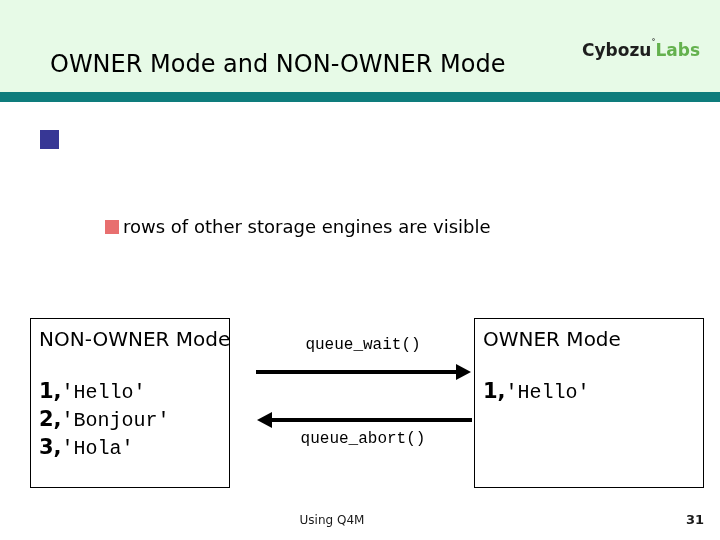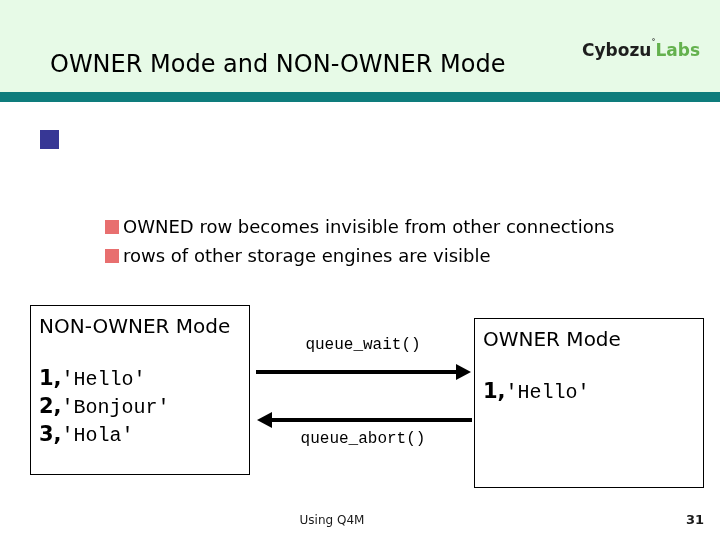--- a/index.html
+++ b/index.html
@@ -21,21 +21,21 @@
   .bullet-main{position:absolute;left:40px;top:120px;display:flex;}
   .sq-navy{flex:0 0 auto;width:19px;height:19px;background:#373795;margin-top:10px;}
   .bullet-main-text{margin-left:3px;font-size:30px;line-height:43px;}
   .bullet-sub-list{position:absolute;left:105px;top:212px;}
   .bullet-sub{display:flex;height:29px;align-items:center;}
   .sq-salmon{flex:0 0 auto;width:14px;height:14px;background:#e86f6f;}
   .bullet-sub-text{margin-left:4px;font-size:18px;white-space:nowrap;}
 
   
   .dbox{position:absolute;border:1px solid #000;background:#fff;box-sizing:border-box;}
-  .dbox-left{left:30px;top:305px;width:220px;height:170px;}
+  .dbox-left{left:30px;top:318px;width:200px;height:170px;}
   .dbox-right{left:474px;top:318px;width:230px;height:170px;padding-left:14px;}
   .dbox-title{position:absolute;left:8px;top:8px;font-size:20px;white-space:nowrap;}
   .dbox-rows{position:absolute;left:8px;top:60px;}
   .drow{display:flex;align-items:baseline;height:28px;white-space:nowrap;}
   .drow .num{font-weight:bold;font-size:21px;font-family:"DejaVu Sans","Liberation Sans",sans-serif;}
   .drow .val{font-size:20px;font-family:"Liberation Mono","DejaVu Sans Mono",monospace;}
 
   
   .mono-label{position:absolute;left:255px;width:216px;text-align:center;
     font-family:"Liberation Mono","DejaVu Sans Mono",monospace;font-size:16px;white-space:nowrap;}
@@ -62,24 +62,20 @@
   </div>
   <div class="slide-title">OWNER Mode and NON-OWNER Mode</div>
 
   <div class="bullet-main">
     <span class="sq-navy"></span>
     <div class="bullet-main-text">
     </div>
   </div>
 
   <div class="bullet-sub-list">
-    <div class="bullet-sub">
-      <span class="sq-salmon"></span>
-      <span class="bullet-sub-text">OWNED row becomes invisible from other connections</span>
-    </div>
     <div class="bullet-sub">
       <span class="sq-salmon"></span>
       <span class="bullet-sub-text">rows of other storage engines are visible</span>
     </div>
   </div>
 
   <div class="dbox dbox-left">
     <div class="dbox-title">NON-OWNER Mode</div>
     <div class="dbox-rows">
       <div class="drow">

